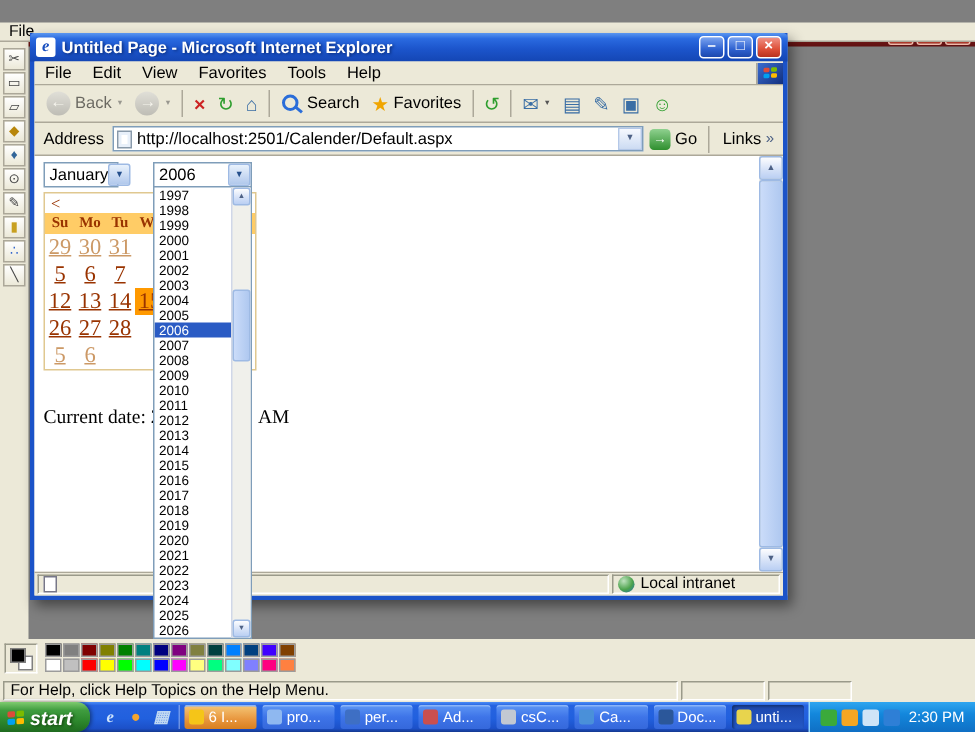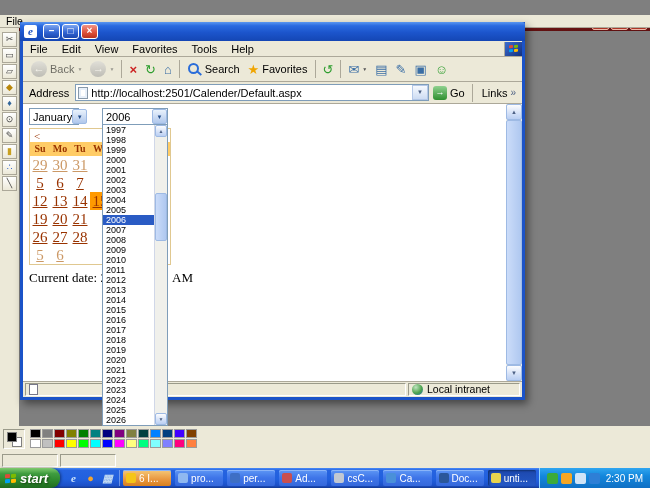--- a/index.html
+++ b/index.html
@@ -188,28 +188,30 @@
           <div class="swatch" style="background: rgb(255, 255, 128);"></div>
           <div class="swatch" style="background: rgb(0, 255, 128);"></div>
           <div class="swatch" style="background: rgb(128, 255, 255);"></div>
           <div class="swatch" style="background: rgb(128, 128, 255);"></div>
           <div class="swatch" style="background: rgb(255, 0, 128);"></div>
           <div class="swatch" style="background: rgb(255, 128, 64);"></div>
         </div>
       </div>
   </div>
   <div class="p-status">
+    <span class="p-panel p-status-main">For Help, click Help Topics on the Help Menu.</span>
     <span class="p-panel c1"></span>
     <span class="p-panel c2"></span>
   </div>
 </div>
 
 <div class="ie">
   <div class="ie-title">
     <span class="ie-ico">e</span>
+    <span class="ie-title-text">Untitled Page - Microsoft Internet Explorer</span>
     <span class="wbtn min">–</span>
     <span class="wbtn max">□</span>
     <span class="wbtn close">×</span>
   </div>
   <div class="ie-menubar">
     <span class="menu-items" id="ie-menu-items">
         <div class="ie-menu-item">File</div>
         <div class="ie-menu-item">Edit</div>
         <div class="ie-menu-item">View</div>
         <div class="ie-menu-item">Favorites</div>
@@ -321,25 +323,20 @@
           <div class="cal-row">
             <div class="cal-cell"><div class="cal-link">5</div></div>
             <div class="cal-cell"><div class="cal-link">6</div></div>
             <div class="cal-cell"><div class="cal-link">7</div></div>
           </div>
           <div class="cal-row">
             <div class="cal-cell"><div class="cal-link">12</div></div>
             <div class="cal-cell"><div class="cal-link">13</div></div>
             <div class="cal-cell"><div class="cal-link">14</div></div>
             <div class="cal-cell selected"><div class="cal-link">15</div></div>
-          </div>
-          <div class="cal-row">
-            <div class="cal-cell"><div class="cal-link">19</div></div>
-            <div class="cal-cell"><div class="cal-link">20</div></div>
-            <div class="cal-cell"><div class="cal-link">21</div></div>
           </div>
           <div class="cal-row">
             <div class="cal-cell"><div class="cal-link">26</div></div>
             <div class="cal-cell"><div class="cal-link">27</div></div>
             <div class="cal-cell"><div class="cal-link">28</div></div>
           </div>
           <div class="cal-row">
             <div class="cal-cell muted"><div class="cal-link">5</div></div>
             <div class="cal-cell muted"><div class="cal-link">6</div></div>
           </div>

